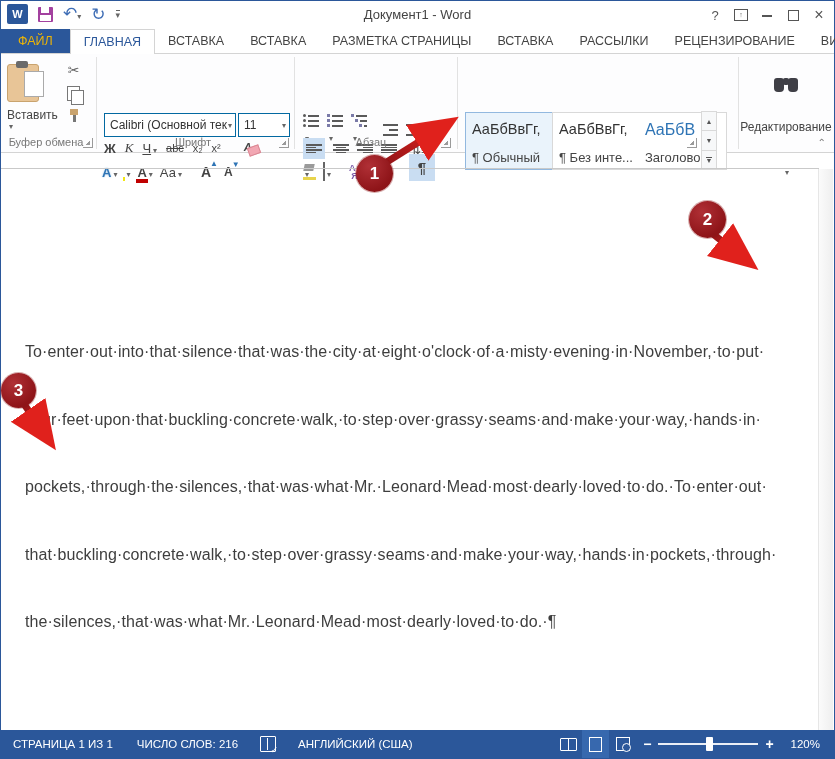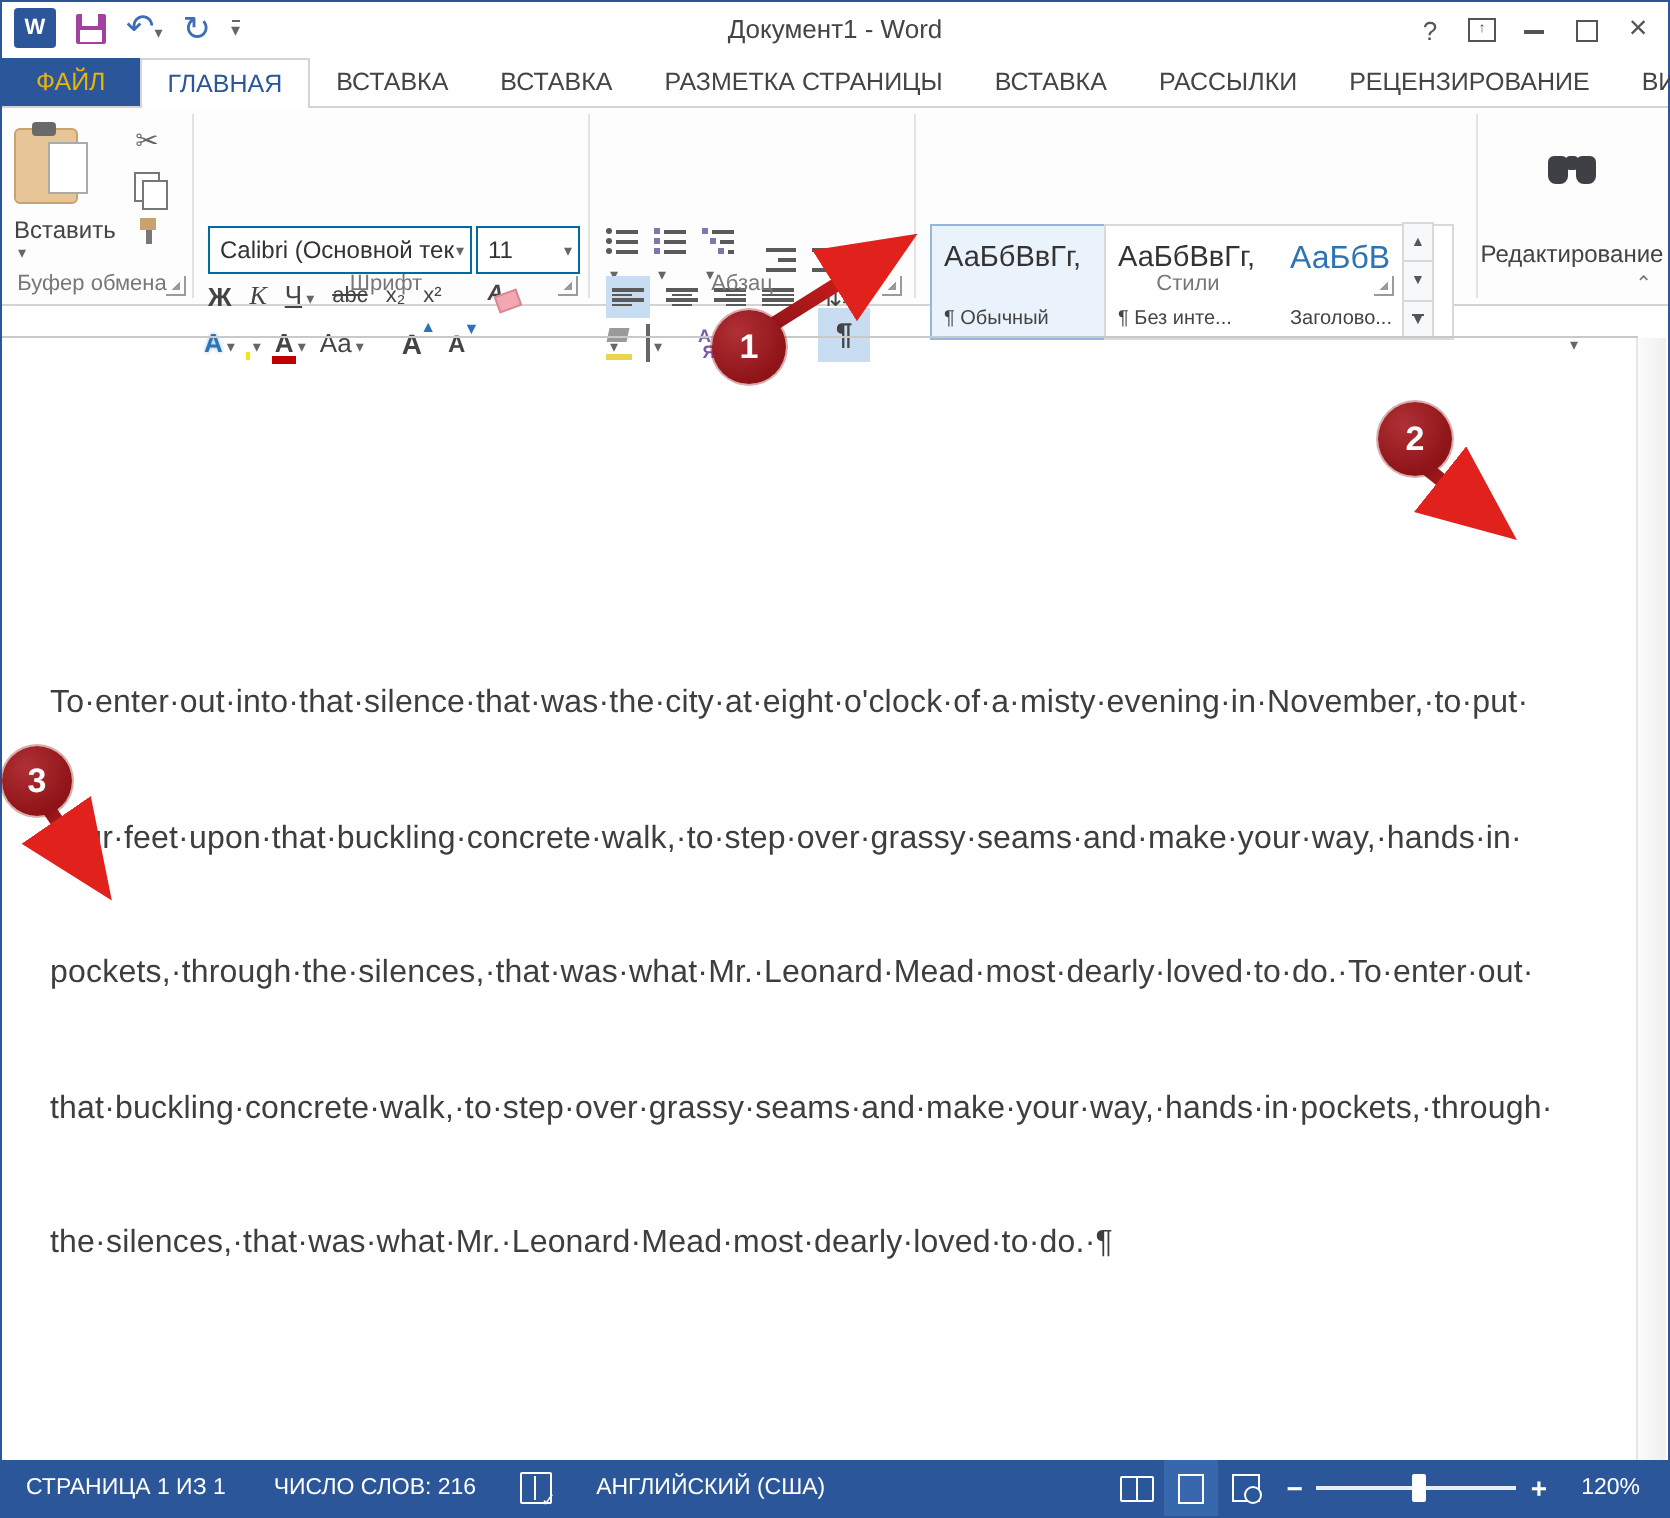--- a/index.html
+++ b/index.html
@@ -108,21 +108,21 @@
   .sort-ic{font-size:9px;font-weight:bold;color:#444;line-height:8px;text-align:center;}
   .sort-ic span{color:#7a5aa8;}
   .pilcrow-btn{position:absolute;left:408px;top:100px;width:26px;height:27px;font-size:15px;font-weight:bold;}
 
   
   .style-card{position:absolute;top:58px;width:88px;height:58px;background:#fff;border:1px solid #D9D9D9;
               box-sizing:border-box;padding:8px 6px 4px 6px;display:flex;flex-direction:column;justify-content:space-between;}
   .style-card.selected{border-color:#92B8DF;background:#EAF3FB;}
   .style-prev{font-size:14.5px;color:#333;white-space:nowrap;overflow:hidden;}
   .style-prev.blue{color:#2E74B5;font-size:16px;}
-  .style-name{font-size:10px;color:#444;white-space:nowrap;overflow:hidden;}
+  .style-name{font-size:13px;color:#444;white-space:nowrap;overflow:hidden;}
   .style-scroll{position:absolute;left:700px;top:58px;width:16px;height:58px;display:flex;flex-direction:column;}
   .style-scroll .sbtn{flex:1;border:1px solid #D9D9D9;background:#F7F8F9;font-size:7px;color:#555;
                       display:flex;align-items:center;justify-content:center;margin-top:-1px;}
   .sbtn .morebar{border-top:1px solid #555;padding-top:0px;line-height:5px;}
 
   
   .editing-btn{position:absolute;left:742px;top:8px;width:86px;height:112px;display:flex;flex-direction:column;align-items:center;gap:30px;}
   .binoc{margin-top:14px;width:26px;height:17px;position:relative;}
   .binoc i{position:absolute;top:2px;width:10px;height:14px;background:#3F3F46;border-radius:3px 3px 4px 4px;}
   .binoc i.l{left:1px;} .binoc i.r{right:1px;}
@@ -361,21 +361,20 @@
       <span class="style-prev blue">АаБбВ</span>
       <span class="style-name">Заголово...</span>
     </div>
     <div class="style-scroll">
       <span class="sbtn">▲</span>
       <span class="sbtn">▼</span>
       <span class="sbtn">
           <span class="morebar">▼</span>
         </span>
     </div>
-    <div class="rgroup-label" style="left:458px;width:270px;">Стили</div>
     <span class="launcher" style="left:686px;"></span>
     <div class="vsep" style="left:737px;"></div>
 
     <div class="editing-btn">
       <span class="binoc">
           <i class="l"></i>
           <i class="r"></i>
           <b></b>
         </span>
       <span class="editing-label">Редактирование</span>

